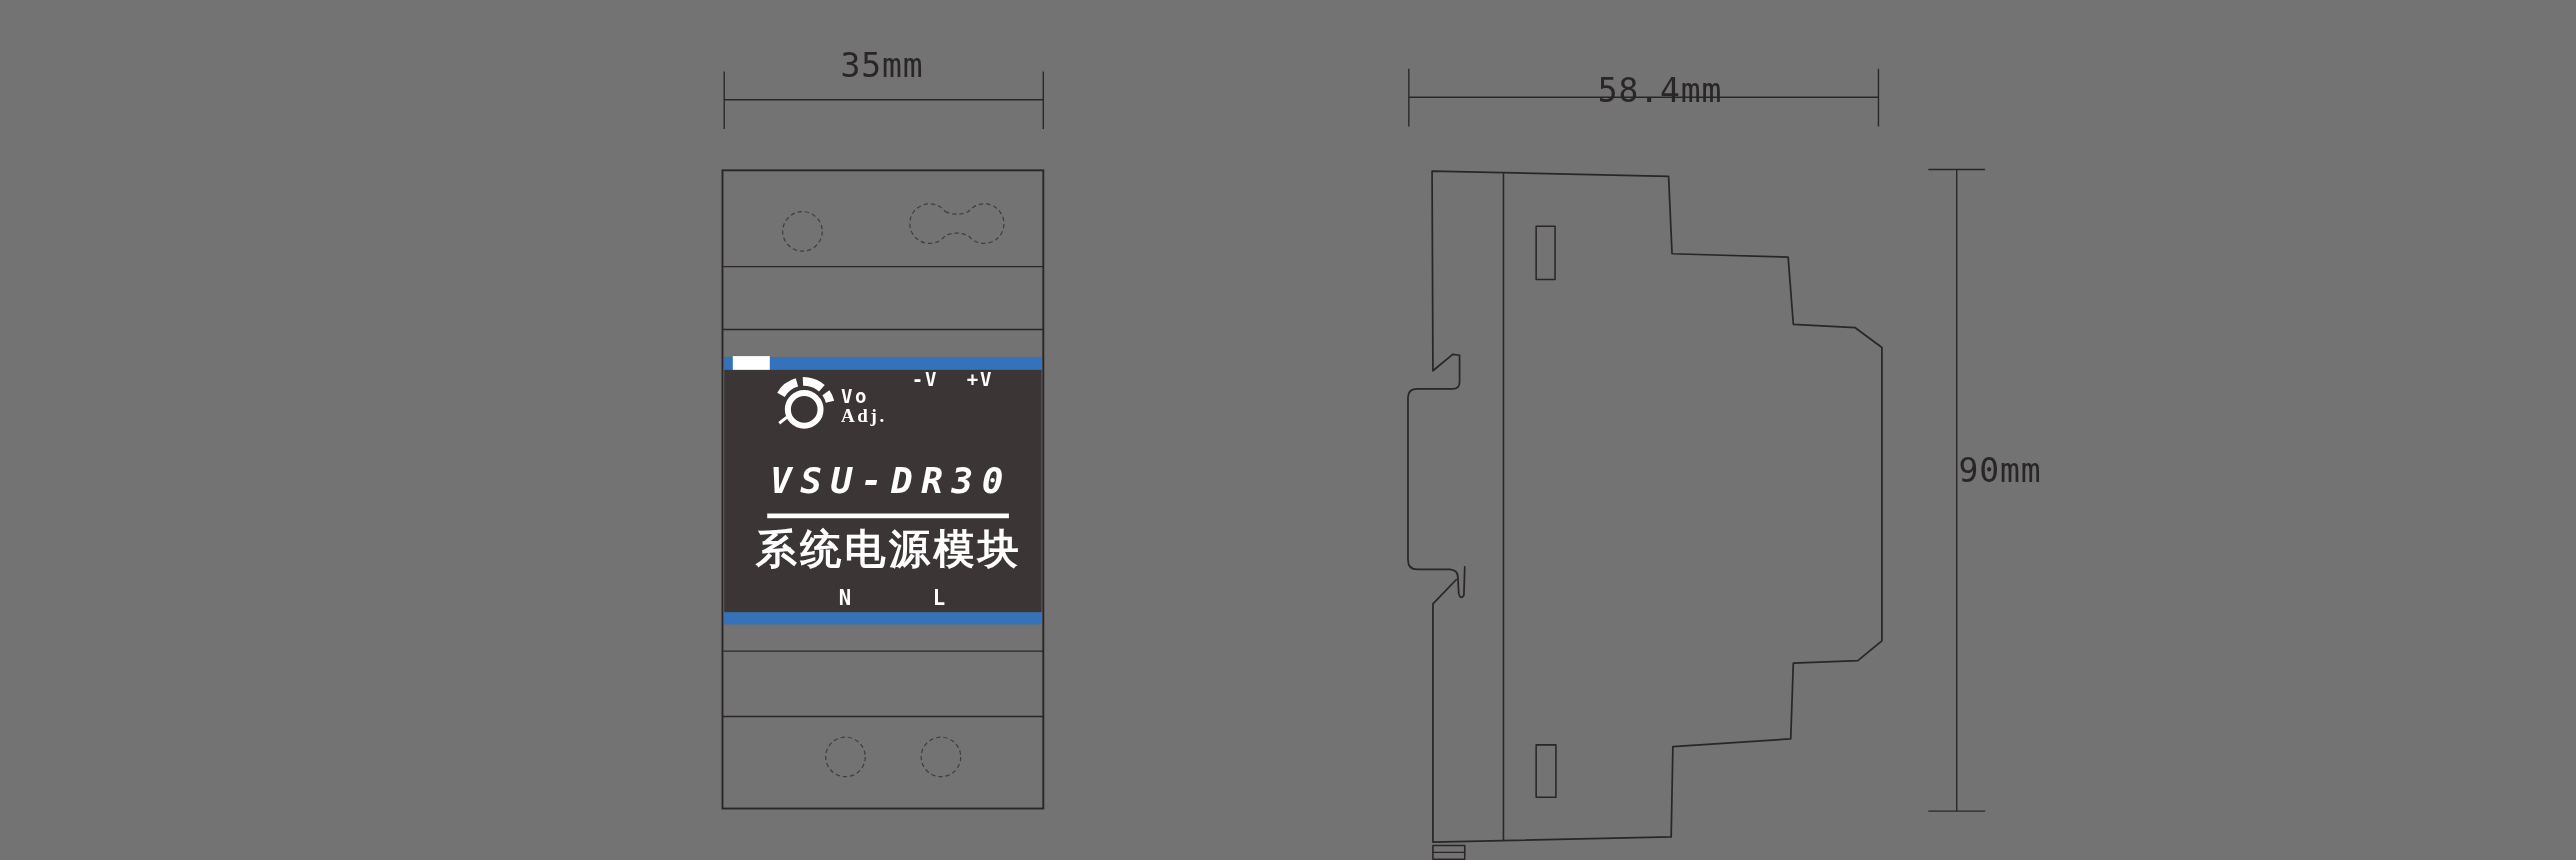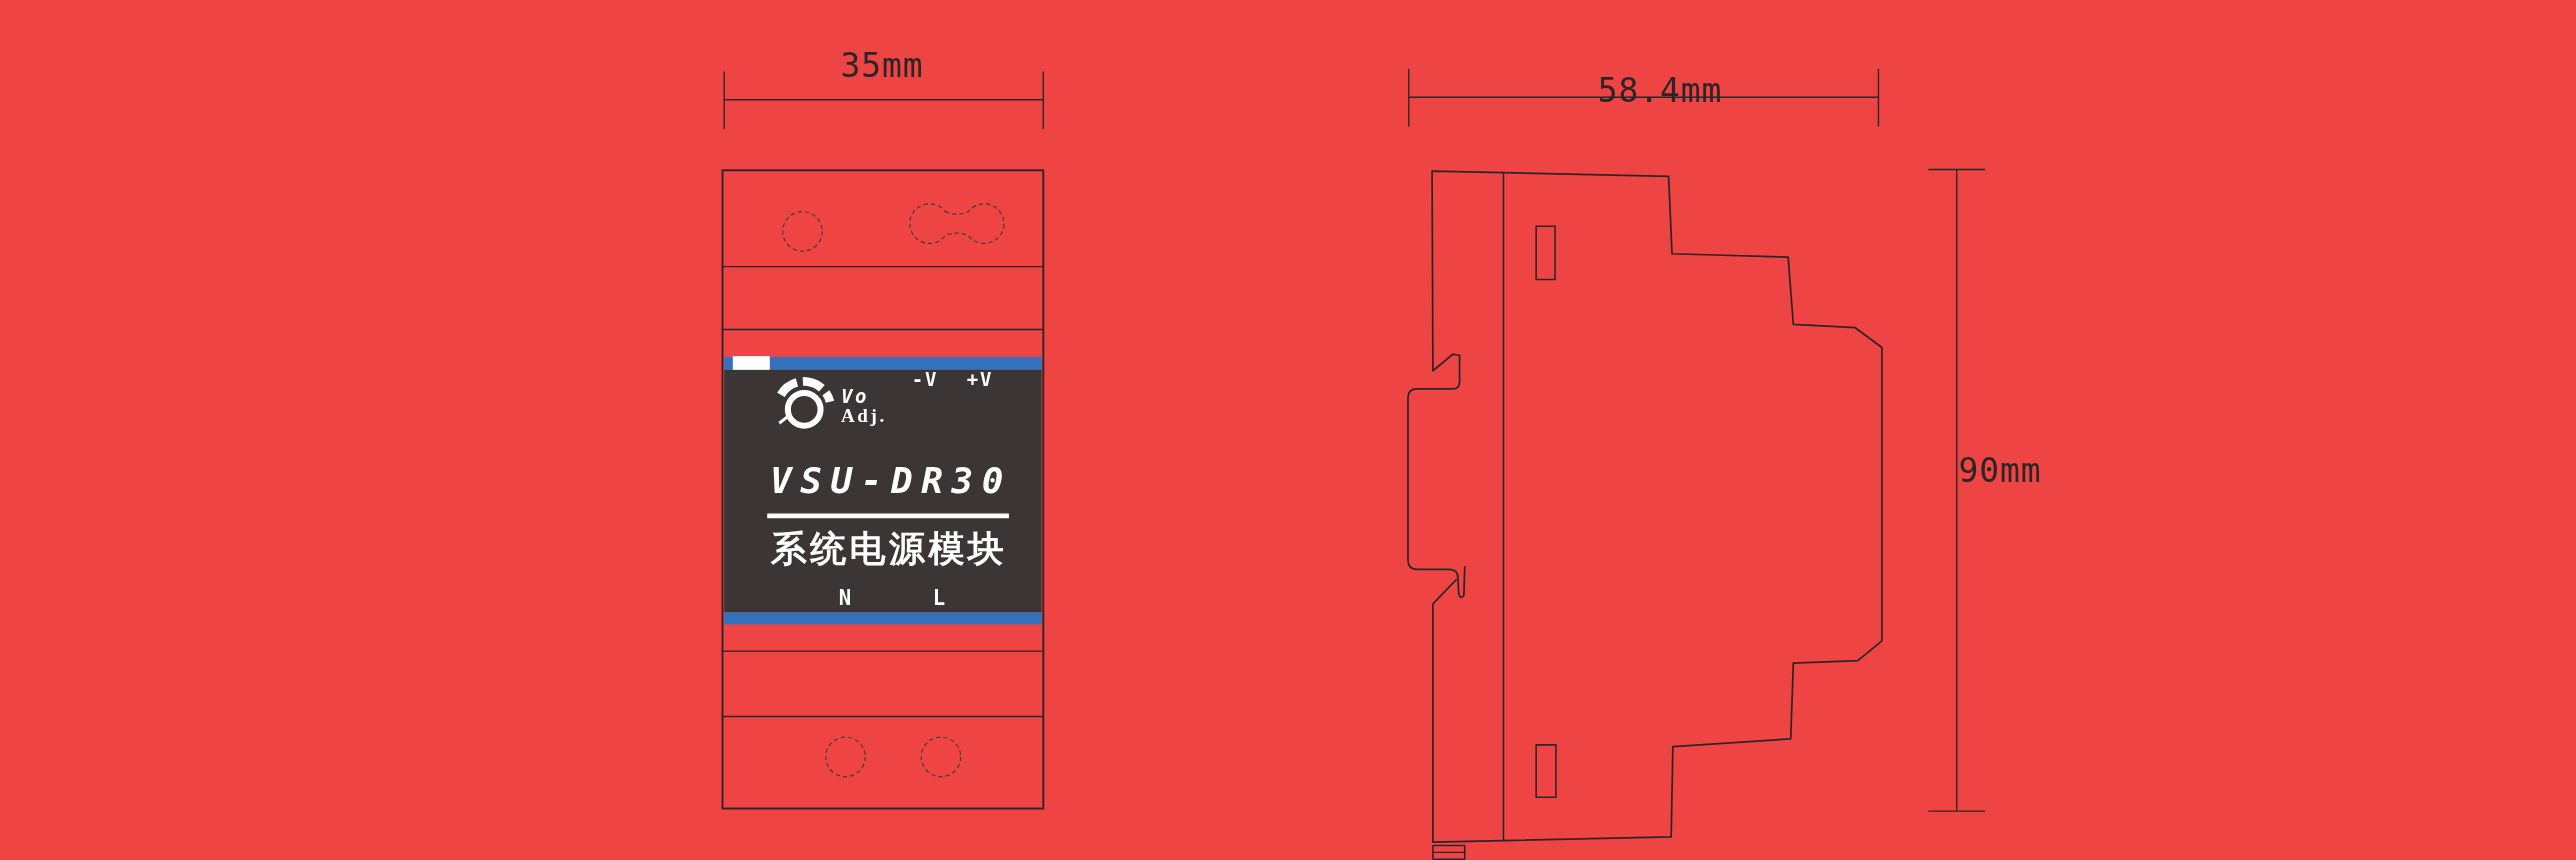--- a/index.html
+++ b/index.html
@@ -1,23 +1,23 @@
 <!DOCTYPE html>
 <html style="font-size:13.8px"><head>
 <meta charset="utf-8">
 <style>
   html,body{margin:0;padding:0;background:#ffffff;}
-  .canvas{position:relative;width:2576px;height:861px;background:#ef4444;overflow:hidden;
+  .canvas{position:relative;width:2576px;height:861px;background:#737373;overflow:hidden;
           font-family:"DejaVu Sans Mono", monospace;}
   svg.linework{position:absolute;left:0;top:0;}
   .txt{position:absolute;color:#2a2627;white-space:nowrap;}
   .dim{font-size:33px;font-weight:500;letter-spacing:0.9px;transform:translate(-50%,-50%);}
   .label-white{color:#ffffff;font-weight:bold;}
   .model{font-size:36px;letter-spacing:8.6px;transform:translate(-50%,-50%);}
-  .subtitle{font-size:36px;letter-spacing:3.4px;transform:translate(-50%,-50%);
+  .subtitle{font-size:41px;letter-spacing:3.4px;transform:translate(-50%,-50%);
             font-family:Liberation Mono, monospace;}
   .small-lab{font-size:19px;letter-spacing:2.6px;}
   .term{font-size:19px;letter-spacing:1.7px;transform:translate(-50%,-50%);}
   .nl{font-size:20.6px;transform:translate(-50%,-50%);}
 </style>
 </head>
 <body>
 
 <div class="canvas">
 
@@ -93,21 +93,21 @@
         <line x1="2242" y1="197" x2="2308" y2="197"></line>
         <line x1="2242" y1="943" x2="2308" y2="943"></line>
       </g>
     </g>
   </svg>
 
   <div class="txt dim" style="left:882px;top:65px;">35mm</div>
   <div class="txt dim" style="left:1660px;top:70px;margin-top:20px;">58.4mm</div>
   <div class="txt dim" style="left:2000px;top:470px;">90mm</div>
 
-  <div class="txt label-white small-lab" style="left:841px;top:385px;font-style:italic;">Vo</div>
+  <div class="txt label-white small-lab" style="left:841px;top:385px;">Vo</div>
   <div class="txt label-white small-lab" style="left:841px;top:405px;font-family:Liberation Serif, serif;">Adj.</div>
 
   <div class="txt label-white term" style="left:925px;top:379px;">-V</div>
   <div class="txt label-white term" style="left:980px;top:379px;">+V</div>
 
   <div class="txt label-white model" style="left:891px;top:480px;font-style:italic;">VSU-DR30</div>
   <div class="txt label-white subtitle" style="left:889px;top:549px;">系统电源模块</div>
 
   <div class="txt label-white nl" style="left:845px;top:598px;">N</div>
   <div class="txt label-white nl" style="left:939px;top:598px;">L</div>

